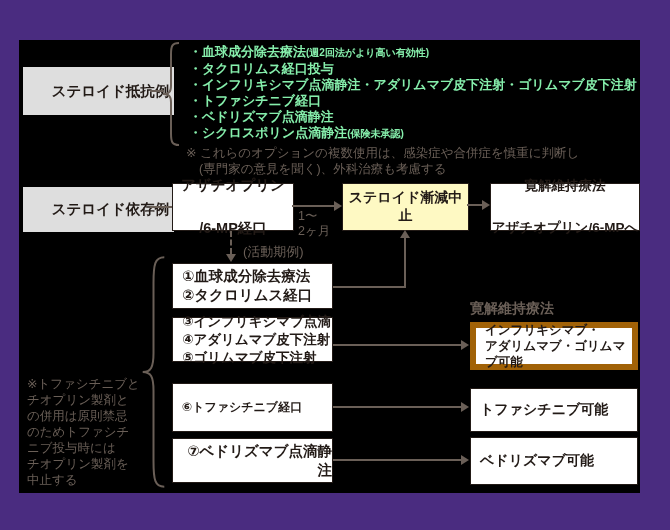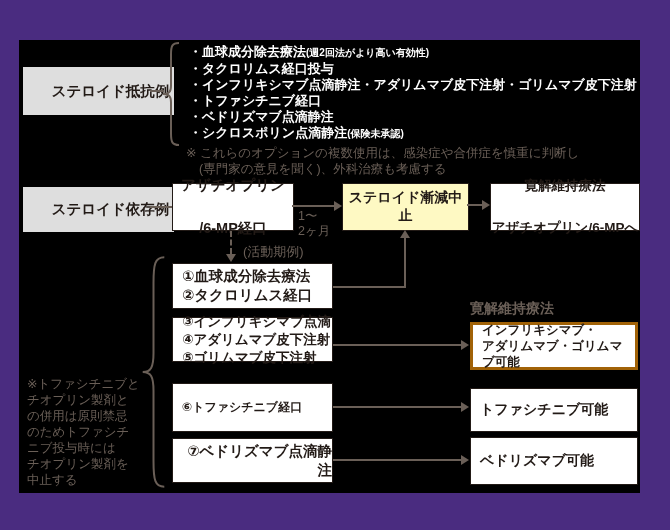--- a/index.html
+++ b/index.html
@@ -48,21 +48,21 @@
   <div class="gbox" style="left:23px;top:67px;width:127px;height:48px;background:#dedede;color:#221a16;font-size:14.5px;">
     <span>ステロイド抵抗例</span>
   </div>
 
   <div class="hline" style="left:150px;top:90px;width:14px;background:#6a5f57;"></div>
 
   <svg class="brace" style="left:161px;top:42px;" width="20" height="104" viewBox="0 0 20 100" preserveAspectRatio="none">
     <path d="M 18 1 C 11 1 10 4 10 12 L 10 42 C 10 48 8 50 2 50 C 8 50 10 52 10 58 L 10 88 C 10 96 11 99 18 99" fill="none" stroke="#6a5f57" stroke-width="2" vector-effect="non-scaling-stroke"></path>
   </svg>
 
-  <div class="abs" style="left:189px;top:44px;color:#ffffff;">
+  <div class="abs" style="left:189px;top:44px;color:#86efac;">
     <div class="opt-line">
       <span>・</span><span>血球成分除去療法</span><span class="opt-sub">(週2回法がより高い有効性)</span>
     </div>
     <div class="opt-line">
       <span>・</span><span>タクロリムス経口投与</span>
     </div>
     <div class="opt-line">
       <span>・</span><span>インフリキシマブ点滴静注・アダリムマブ皮下注射・ゴリムマブ皮下注射</span>
     </div>
     <div class="opt-line">
@@ -147,21 +147,21 @@
   <div class="wbox left" style="left:172px;top:383px;width:161px;height:49px;background:#ffffff;border:1px solid #221a16;color:#221a16;font-size:12px;">
     <span>⑥トファシチニブ経口</span>
   </div>
 
   <div class="wbox left" style="left:172px;top:438px;width:161px;height:45px;background:#ffffff;border:1px solid #221a16;color:#221a16;font-size:14.5px;text-align:right;">
     <span>⑦ベドリズマブ点滴静注</span>
   </div>
 
   <div class="dim-text" style="left:470px;top:300px;color:#6a5f57;font-size:14px;font-weight:bold;">寛解維持療法</div>
 
-  <div class="wbox left" style="left:470px;top:322px;width:168px;height:48px;background:#ffffff;border:3px solid #a16207;color:#221a16;font-size:12.5px;line-height:16px;">
+  <div class="wbox left" style="left:470px;top:322px;width:168px;height:48px;background:#ffffff;border:6px solid #a16207;color:#221a16;font-size:12.5px;line-height:16px;">
     <span>インフリキシマブ・</span>
     <span>アダリムマブ・ゴリムマブ可能</span>
   </div>
 
   <div class="wbox left" style="left:470px;top:388px;width:168px;height:44px;background:#ffffff;border:1px solid #221a16;color:#221a16;font-size:14px;">
     <span>トファシチニブ可能</span>
   </div>
 
   <div class="wbox left" style="left:470px;top:437px;width:168px;height:48px;background:#ffffff;border:1px solid #221a16;color:#221a16;font-size:14px;">
     <span>ベドリズマブ可能</span>

